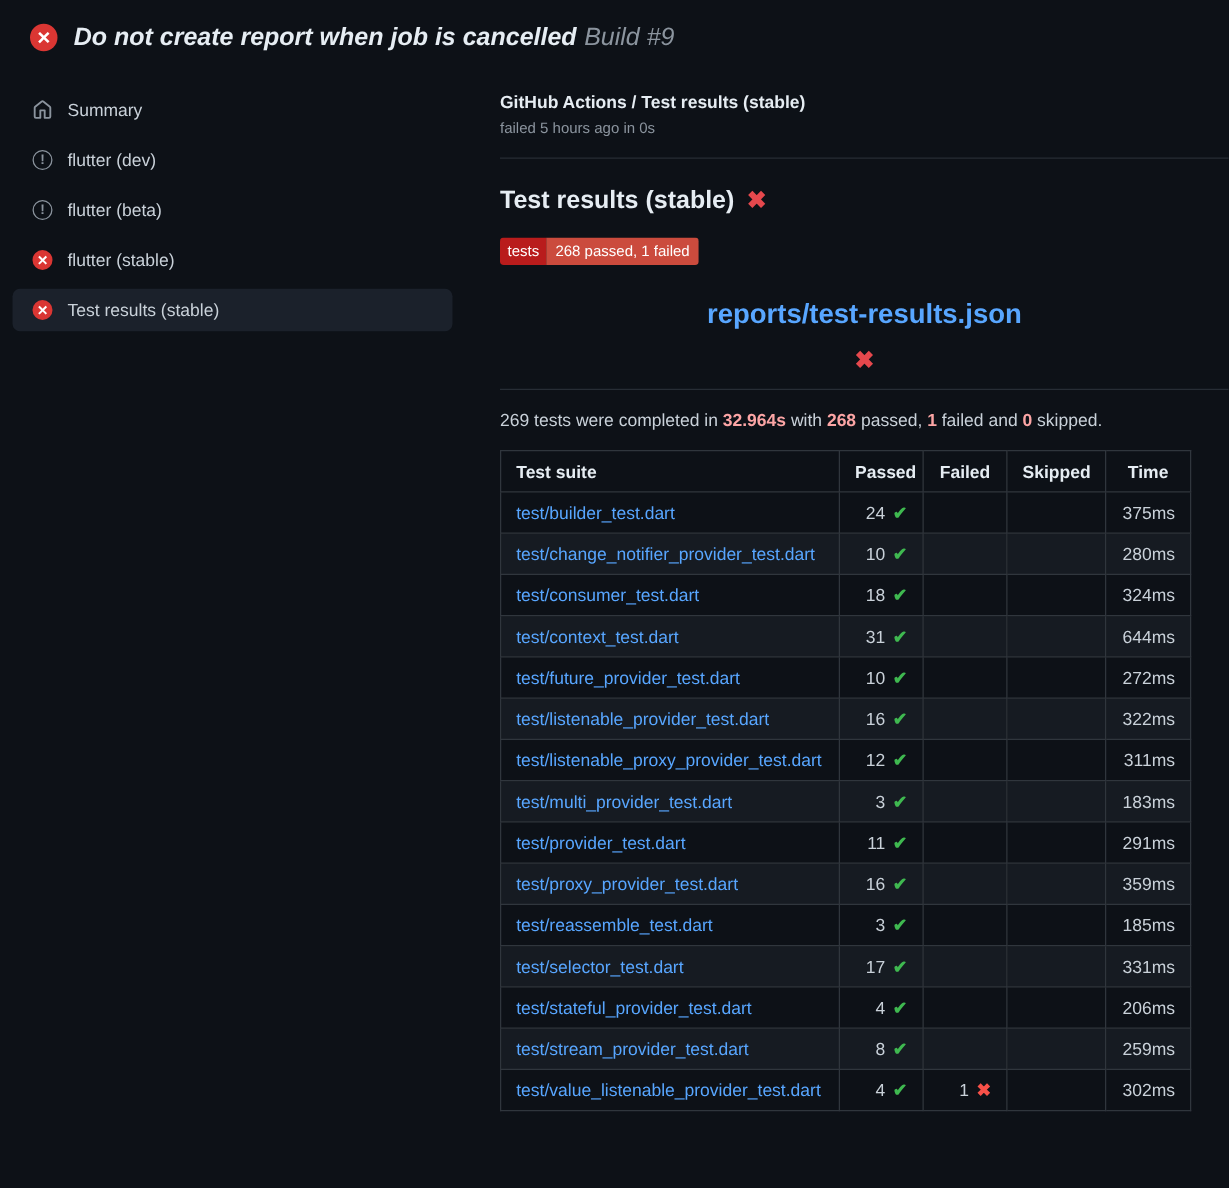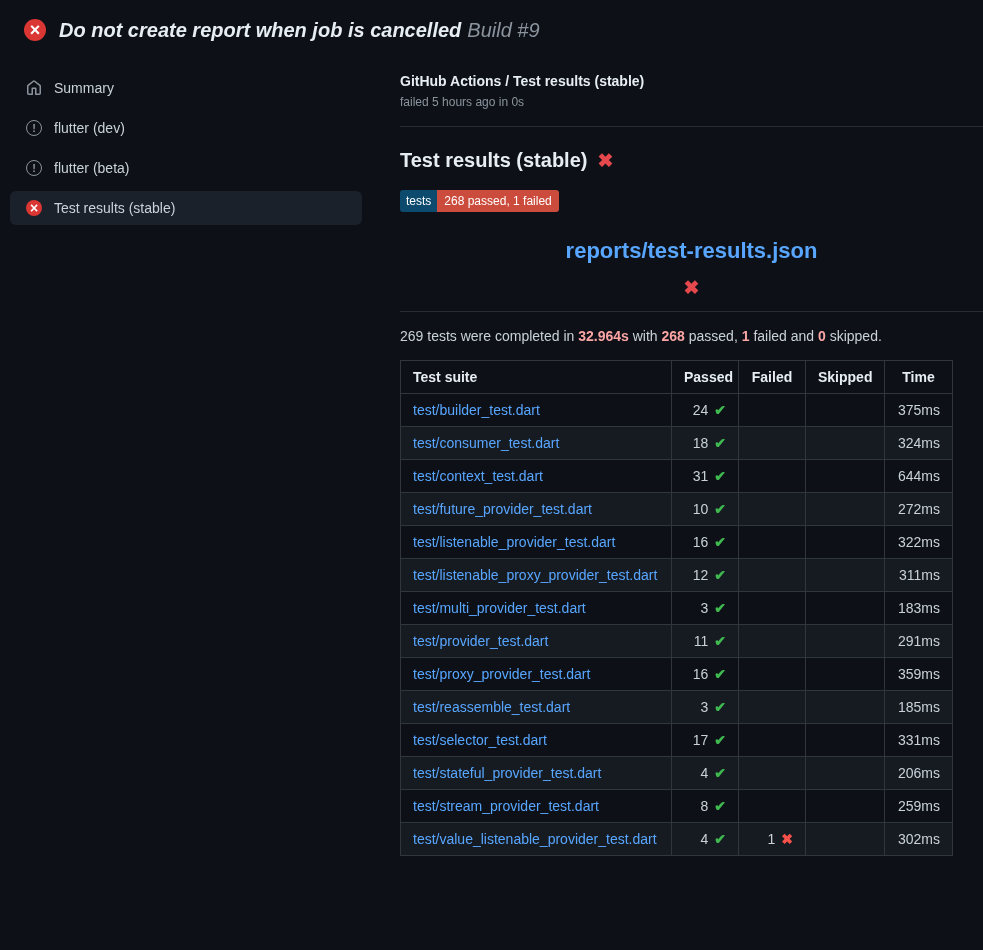--- a/index.html
+++ b/index.html
@@ -87,39 +87,43 @@
     </div>
     <ul>
         <li class="sidebar-item">
     <span class="job-status-icon icon-cancelled"></span>
     <span class="job-label">flutter (dev)</span>
   </li>
         <li class="sidebar-item">
     <span class="job-status-icon icon-cancelled"></span>
     <span class="job-label">flutter (beta)</span>
   </li>
+        <li class="sidebar-item">
+    <span class="job-status-icon icon-failed"></span>
+    <span class="job-label">flutter (stable)</span>
+  </li>
         <li class="sidebar-item selected">
     <span class="job-status-icon icon-failed"></span>
     <span class="job-label">Test results (stable)</span>
   </li>
       </ul>
   </aside>
 
   <main class="main">
     <div class="breadcrumb">GitHub Actions / Test results (stable)</div>
     <div class="run-meta">failed 5 hours ago in 0s</div>
     <hr class="divider">
 
     <div class="section-title">
       <span>Test results (stable)</span>
       <span class="xmark-lg"></span>
     </div>
 
     <div class="badge">
-      <span class="b-label" style="background: #0c4a6e;">tests</span>
+      <span class="b-label" style="background: #b91c1c;">tests</span>
       <span class="b-value" style="background: rgb(203, 75, 61);">268 passed, 1 failed</span>
     </div>
 
     <div class="report-heading">
       <a href="#">reports/test-results.json</a>
       <span class="xmark-lg"></span>
     </div>
 
     <p class="summary-line"><span>269 tests were completed in </span><b>32.964s</b><span> with </span><b>268</b><span> passed, </span><b>1</b><span> failed and </span><b>0</b><span> skipped.</span></p>
 
@@ -142,20 +146,27 @@
       </thead>
       <tbody>
           <tr>
     <td class="suite"><a href="#">test/builder_test.dart</a></td>
     <td class="num-cell passed"><span>24</span><span class="check-icon"></span></td>
     <td class="num-cell failed"></td>
     <td class="num-cell skipped"></td>
     <td class="num-cell time">375ms</td>
   </tr>
           <tr>
+    <td class="suite"><a href="#">test/change_notifier_provider_test.dart</a></td>
+    <td class="num-cell passed"><span>10</span><span class="check-icon"></span></td>
+    <td class="num-cell failed"></td>
+    <td class="num-cell skipped"></td>
+    <td class="num-cell time">280ms</td>
+  </tr>
+          <tr>
     <td class="suite"><a href="#">test/consumer_test.dart</a></td>
     <td class="num-cell passed"><span>18</span><span class="check-icon"></span></td>
     <td class="num-cell failed"></td>
     <td class="num-cell skipped"></td>
     <td class="num-cell time">324ms</td>
   </tr>
           <tr>
     <td class="suite"><a href="#">test/context_test.dart</a></td>
     <td class="num-cell passed"><span>31</span><span class="check-icon"></span></td>
     <td class="num-cell failed"></td>

